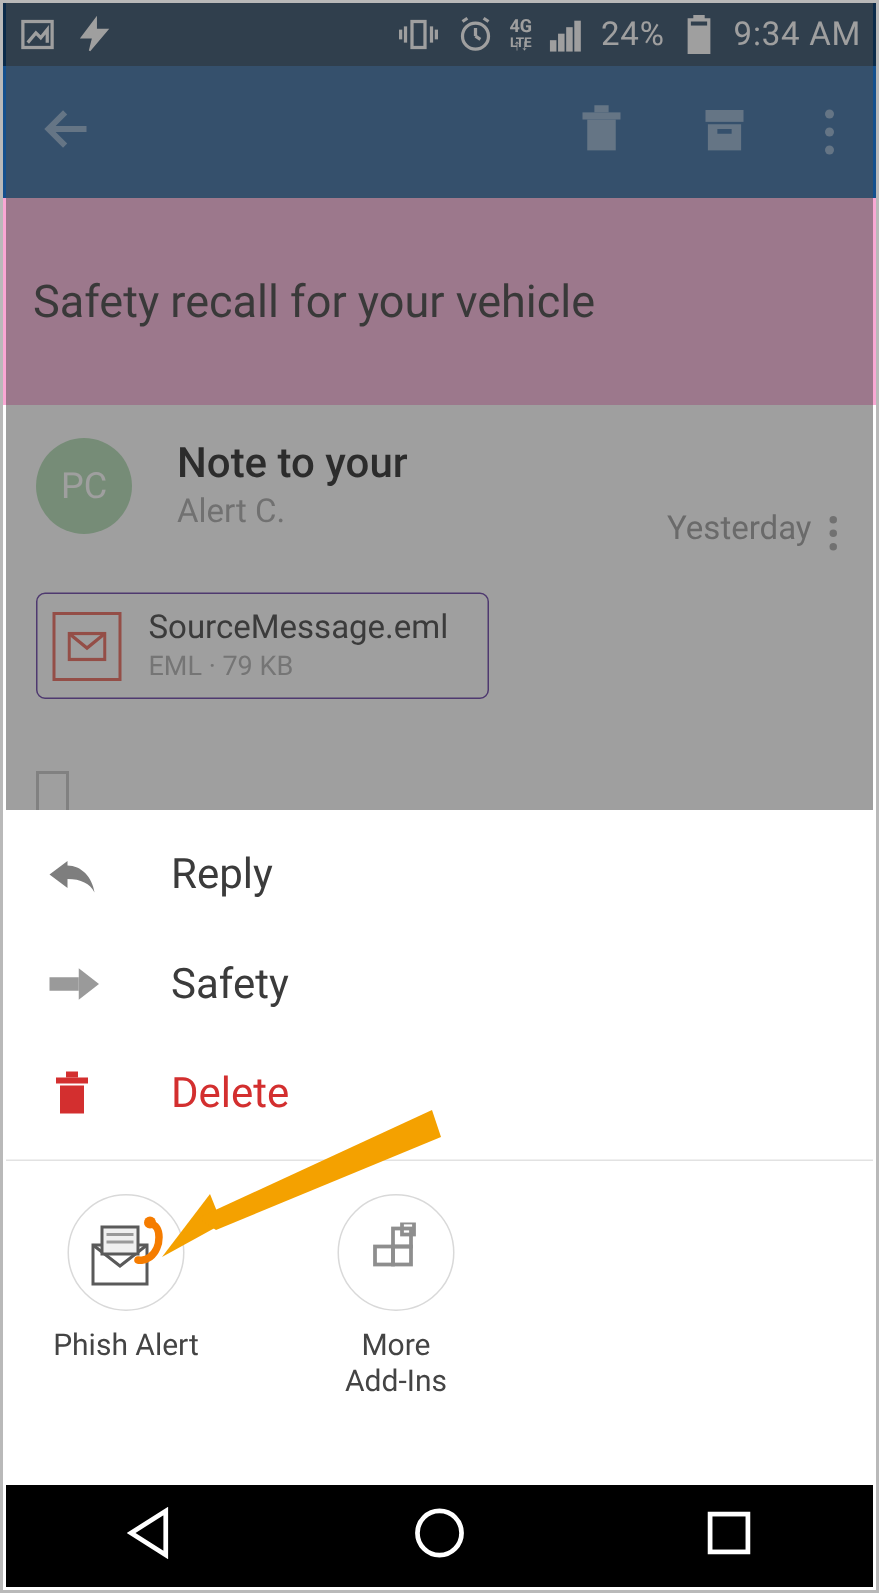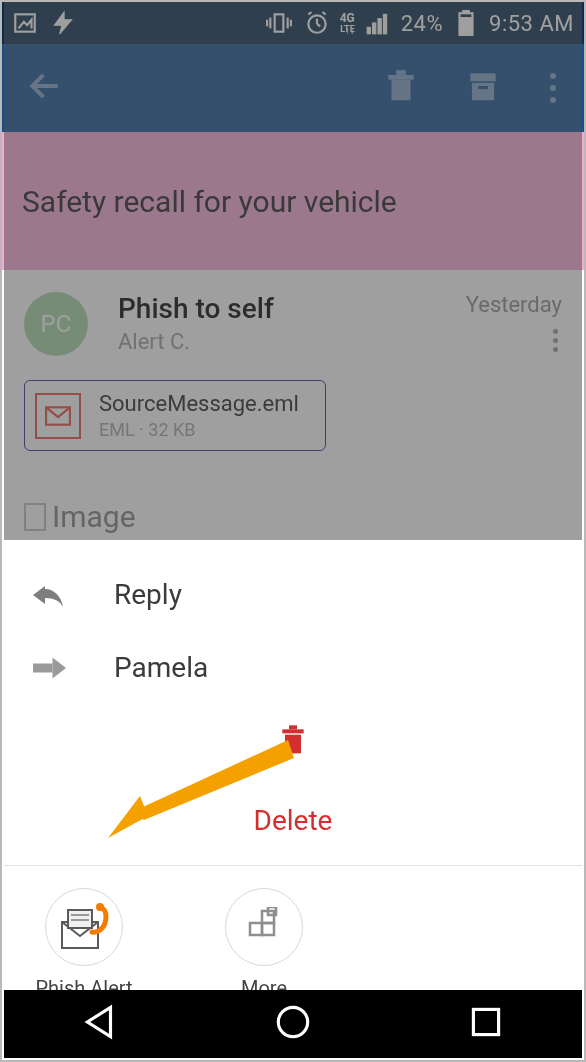--- a/index.html
+++ b/index.html
@@ -9,21 +9,21 @@
   
   .status-bar {
     height: 42px; background: #0b2b4a; color: #fff;
     display: flex; align-items: center; padding: 0 10px;
     font-size: 22px;
   }
   .status-left { display: flex; gap: 12px; align-items: center; }
   .status-right { margin-left: auto; display: flex; gap: 10px; align-items: center; }
   .sicon { width: 26px; height: 26px; fill: #fff; stroke: #fff; }
   .status-text { font-size: 22px; letter-spacing: .5px; }
-  .lte { font-size: 12px; line-height: 10px; text-align: right; font-weight: bold; position: relative; }
+  .lte { font-size: 12px; line-height: 10px; text-align: center; font-weight: bold; position: relative; }
   .lte .ar { position: absolute; bottom: -2px; left: 0; right: 0; font-size: 10px; }
 
   
   .app-header {
     height: 88px; background: #14508e;
     display: flex; align-items: center; padding: 0 12px; gap: 20px;
   }
   .header-spacer { flex: 1; }
   .hicon { width: 38px; height: 38px; fill: #7ea2c6; }
   .hicon-btn { padding: 12px; }
@@ -42,21 +42,21 @@
   .msg-head { display: flex; align-items: flex-start; gap: 30px; }
   .avatar {
     width: 64px; height: 64px; border-radius: 50%;
     background: #a5d6a7; color: #fff;
     display: flex; align-items: center; justify-content: center;
     font-size: 24px; font-weight: 400;
   }
   .msg-titles { flex: 1; }
   .msg-subject { font-size: 28px; color: #000; font-weight: 500; }
   .msg-from { font-size: 22px; color: #9a9a9a; margin-top: 4px; }
-  .msg-right { text-align: right; display:flex; flex-direction:column; align-items:flex-end; gap:8px; }
+  .msg-right { text-align: right; display:flex; gap:8px;margin-top:48px; }
   .msg-date { font-size: 22px; color: #8a8a8a; }
   .dots-v { display:flex; flex-direction:column; gap:4px; padding:4px; }
   .dots-v span { width:5px; height:5px; border-radius:50%; background:#9a9a9a; }
 
   .attach-box {
     margin-top: 24px; border: 1px solid #4c1d95; border-radius: 6px;
     display: inline-flex; align-items: center; gap: 18px;
     padding: 10px 26px 10px 10px;
   }
   .attach-icon {
@@ -77,26 +77,26 @@
   .dim-layer {
     position:absolute; top:0; left:2px; right:2px; height: 538px;
     background: rgba(80,80,80,0.55);
   }
 
   
   .sheet {
     position:absolute; left:2px; right:2px; top: 538px; bottom: 70px;
     background:#fff;
   }
-  .menu-list { padding-top: 6px; margin-top: 12px; }
+  .menu-list { padding-top: 6px; }
   .menu-item {
     display:flex; align-items:center; gap: 48px;
     padding: 20px 26px; font-size: 28px; color:#3b3b3b;
   }
-  .menu-item.delete { color: #d32f2f; flex-direction: column; }
+  .menu-item.delete { color: #d32f2f; }
   .menu-item.delete .micon { fill:#d32f2f; }
   .micon { width:36px; height:32px; fill:#7e7e7e; }
   .sheet-div { height:1px; background:#e2e2e2; margin-top: 8px; }
 
   .addin-row {
     display:flex; gap: 60px; padding: 22px 20px 0 20px;
   }
   .addin {
     display:flex; flex-direction:column; align-items:center; gap:10px;
     width: 120px;
@@ -156,21 +156,21 @@
         <rect x="7" y="12" width="3" height="10" fill="#fff"></rect>
         <rect x="12" y="8" width="3" height="14" fill="#fff"></rect>
         <rect x="17" y="4" width="3" height="18" fill="#fff"></rect>
       </svg>
     <span class="status-text">24%</span>
     <svg class="sicon" viewBox="0 0 14 24">
         <rect x="1" y="3" width="12" height="20" fill="none" stroke="#fff" stroke-width="2"></rect>
         <rect x="4" y="0" width="6" height="3" fill="#fff"></rect>
         <rect x="2" y="7" width="10" height="15" fill="#fff"></rect>
       </svg>
-    <span class="status-text">9:53 AM</span>
+    <span class="status-text">9:34 AM</span>
   </div>
 </div>
 
 <div class="app-header">
   <div class="hicon-btn">
     <svg class="hicon" viewBox="0 0 24 24">
         <path d="M20 12H5M11 5l-7 7 7 7" fill="none" stroke="#7ea2c6" stroke-width="2.5"></path>
       </svg>
   </div>
   <div class="header-spacer"></div>
@@ -198,21 +198,21 @@
 </div>
 
 <div class="subject-area">
   <span class="subject-text">Safety recall for your vehicle</span>
 </div>
 
 <div class="msg-card">
   <div class="msg-head">
     <div class="avatar">PC</div>
     <div class="msg-titles">
-      <div class="msg-subject">Phish to self</div>
+      <div class="msg-subject">Note to your</div>
       <div class="msg-from">Alert C.</div>
     </div>
     <div class="msg-right">
       <span class="msg-date">Yesterday</span>
       <div class="dots-v">
           <span></span>
           <span></span>
           <span></span>
         </div>
     </div>
@@ -220,46 +220,45 @@
 
   <div class="attach-box">
     <div class="attach-icon">
       <svg viewBox="0 0 24 18">
           <rect x="1" y="1" width="22" height="16"></rect>
           <polyline points="1,1 12,10 23,1"></polyline>
         </svg>
     </div>
     <div>
       <div class="attach-name">SourceMessage.eml</div>
-      <div class="attach-meta">EML · 32 KB</div>
+      <div class="attach-meta">EML · 79 KB</div>
     </div>
   </div>
 
   <div class="img-placeholder">
     <span class="box"></span>
-    <span>Image</span>
   </div>
 </div>
 
 <div class="dim-layer"></div>
 
 <div class="sheet">
   <div class="menu-list">
     <div class="menu-item">
       <svg class="micon" viewBox="0 0 24 20">
           <path d="M10 4L2 10l8 6v-4c6 0 10 2 12 6-1-7-6-12-12-12V4z" fill="#7e7e7e"></path>
         </svg>
       <span>Reply</span>
     </div>
     <div class="menu-item">
       <svg class="micon" viewBox="0 0 24 20">
           <rect x="2" y="7" width="13" height="6" fill="#9a9a9a"></rect>
           <polygon points="15,3 24,10 15,17" fill="#9a9a9a"></polygon>
         </svg>
-      <span>Pamela</span>
+      <span>Safety</span>
     </div>
     <div class="menu-item delete">
       <svg class="micon" viewBox="0 0 24 24">
           <rect x="6" y="8" width="12" height="14"></rect>
           <rect x="4" y="4" width="16" height="3"></rect>
           <rect x="9" y="1" width="6" height="3"></rect>
         </svg>
       <span>Delete</span>
     </div>
   </div>

